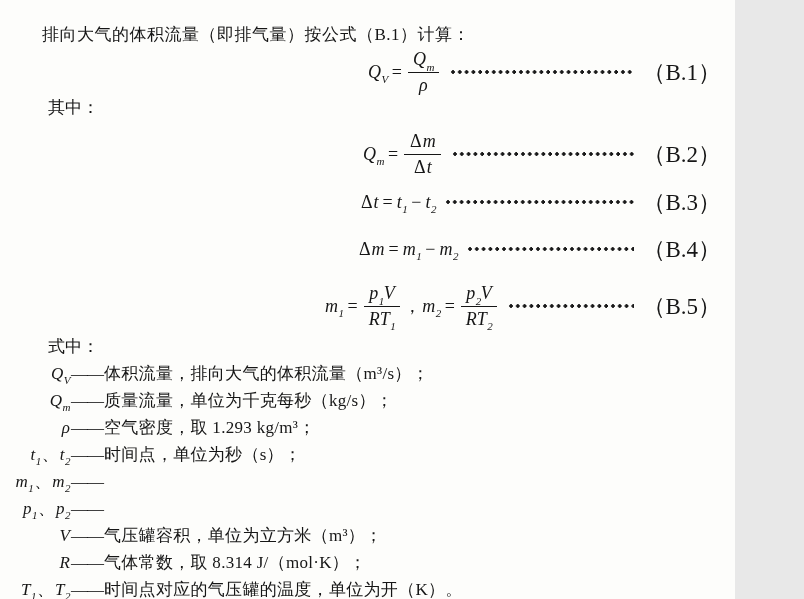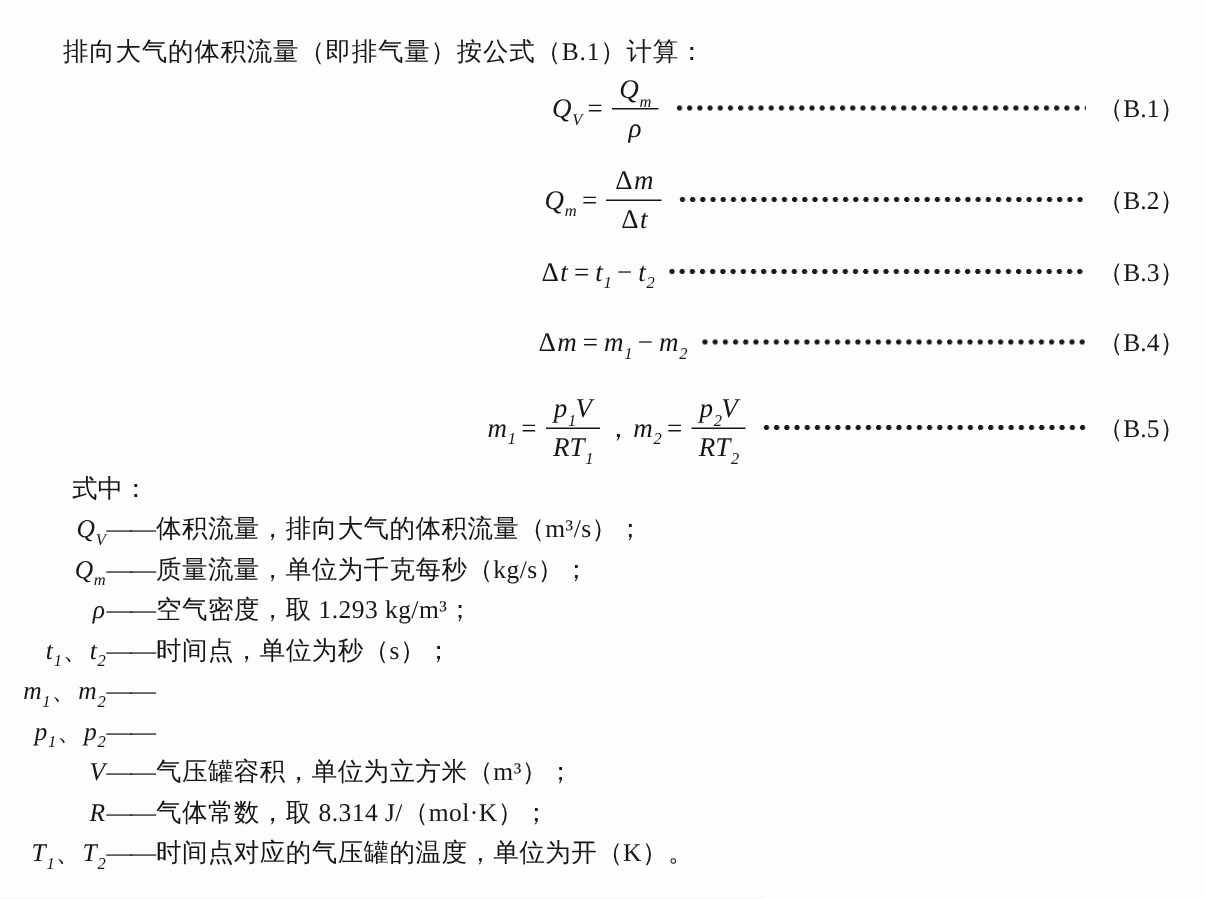--- a/index.html
+++ b/index.html
@@ -1,19 +1,19 @@
 <!DOCTYPE html>
 <html><head>
 <meta charset="utf-8">
 <style>
   html,body { margin:0; padding:0; }
   body { background:#e8e8e8; }
   .doc {
     position:relative;
-    width:804px; height:599px;
+    width:735px; height:599px;
     margin:0;
     background:#fdfdfb;
     color:#161616;
     font-family:"Liberation Serif","DejaVu Serif",serif;
     font-size:17px;
     box-sizing:border-box;
     padding:24px 14px 0 42px;
     overflow:hidden;
   }
   p { margin:0; }
@@ -31,21 +31,21 @@
 
   .formula { display:inline-flex; align-items:center; font-size:18px; white-space:nowrap; }
   .leader {
     flex:1; align-self:center; height:10px;
     margin:0 8px 0 9px;
     background-image:radial-gradient(circle at 3px 5px, #191919 1.55px, rgba(0,0,0,0) 1.9px);
     background-size:6.8px 10px;
     background-repeat:repeat-x;
     background-position:left center;
   }
-  .eq-label { white-space:nowrap; font-size:17px; }
+  .eq-label { white-space:nowrap; font-size:23px; }
 
   
   .tk-var { font-style:italic; }
   .tk-op  { font-style:normal; padding:0 4px; }
   .tk-sep { font-style:normal; margin:0 1px; }
   sub { font-size:11px; line-height:0; font-style:italic; position:relative; top:1px; left:0.5px; }
   .tk-frac { display:inline-flex; flex-direction:column; align-items:center; margin:0 2px; line-height:1.12; vertical-align:middle; }
   .tk-frac .fr-num { display:inline-flex; align-items:baseline; justify-content:center; padding:0 5px 2px; border-bottom:1.4px solid #161616; }
   .tk-frac .fr-den { display:inline-flex; align-items:baseline; justify-content:center; padding:2px 5px 0; }
 
@@ -74,20 +74,21 @@
           </span>
           <span class="fr-den">
             <span class="tk-var">ρ</span>
           </span>
         </span>
       </span>
     <span class="leader"></span>
     <span class="eq-label">（B.1）</span>
   </div>
 
+  <p class="among">其中：</p>
 
   <div class="eq-row eq2">
     <span class="formula">
         <span class="tk-var">Q<sub>m</sub></span>
         <span class="tk-op">=</span>
         <span class="tk-frac">
           <span class="fr-num">
             <span class="tk-sep">Δ</span>
             <span class="tk-var">m</span>
           </span>

